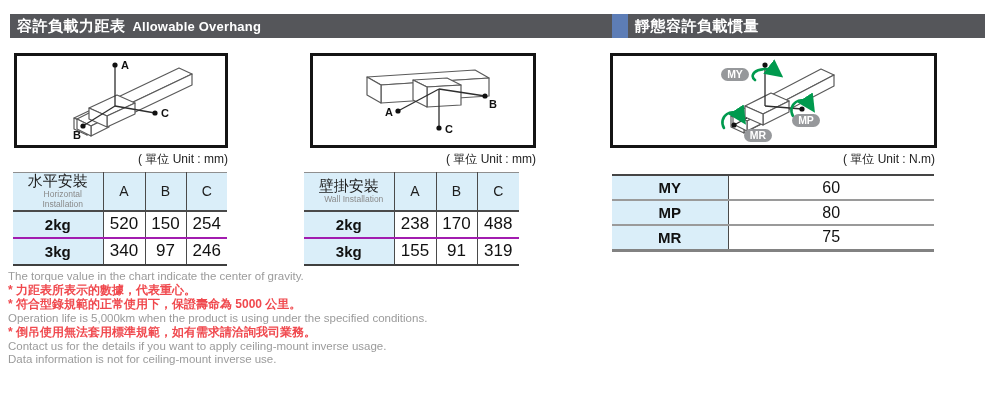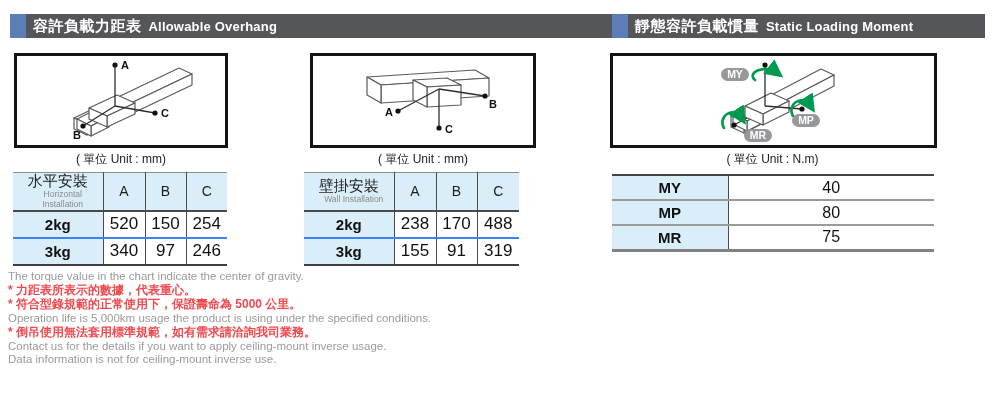--- a/index.html
+++ b/index.html
@@ -11,30 +11,30 @@
   .bar-accent{width:16px;background:#5d7db6;flex:none;}
   .bar-body{flex:1;background:#55565a;color:#fff;display:flex;align-items:center;padding-left:7px;white-space:nowrap;}
   .bar-body .zh{font-weight:bold;font-size:15px;letter-spacing:.5px;}
   .bar-body .en{font-weight:bold;font-size:13px;margin-left:7px;letter-spacing:.2px;}
 
   
   .dbox{position:absolute;background:#fff;border:3px solid #141414;box-sizing:border-box;}
   .dbox svg{display:block;}
 
   
-  .cap{position:absolute;font-size:12px;color:#222;text-align:center;white-space:nowrap;}
+  .cap{position:absolute;font-size:12px;color:#222;text-align:right;white-space:nowrap;}
 
   
   table{border-collapse:collapse;table-layout:fixed;position:absolute;}
   .otable{border-top:1.5px solid #8f8f8f;border-bottom:2.5px solid #3f3f3f;}
   .otable th,.otable td{padding:0;text-align:center;vertical-align:middle;}
   .otable .vline{border-left:1px solid #4a4a4a;}
   .otable thead tr{height:38px;border-bottom:2px solid #4a4a4a;}
   .otable tbody tr{height:27px;}
-  .otable tbody tr + tr{border-top:2px solid #3b82f6;}
+  .otable tbody tr + tr{border-top:2px solid #a21caf;}
   .blue{background:#daeef9;}
   .name-zh{font-size:15px;line-height:16px;color:#1d1d1d;font-weight:normal;}
   .name-en{font-size:8.5px;line-height:10px;color:#8a8a8a;font-weight:normal;padding-left:10px;}
   .colhead{font-size:14px;font-weight:normal;color:#1d1d1d;}
   .kg{font-weight:bold;font-size:15px;color:#111;}
   .num{font-size:17px;color:#111;}
 
   
   .mtable{border-top:2px solid #454545;border-bottom:3px solid #828282;}
   .mtable td{padding:0;text-align:center;vertical-align:middle;}
@@ -57,21 +57,21 @@
   .ptlabel{font-weight:bold;font-size:11px;fill:#111;}
   .garc{stroke:#009a4e;stroke-width:2.6;fill:none;stroke-linecap:round;}
   .badge{fill:#96989b;}
   .badgetext{fill:#fff;font-weight:bold;font-size:10.5px;text-anchor:middle;}
 </style>
 </head>
 <body>
 
 <div id="page">
 
-  <div class="bar" style="left:10px;top:14px;width:606px;">
+  <div class="bar" style="left:10px;top:14px;width:606px;flex-direction:column;">
     <div class="bar-accent"></div>
     <div class="bar-body">
       <span class="zh">容許負載力距表</span>
       <span class="en">Allowable Overhang</span>
     </div>
   </div>
 
   <div class="dbox" style="left:14px;top:53px;width:214px;height:95px;">
     <svg width="208" height="89" viewBox="0 0 208 89">
       <g>
@@ -194,21 +194,20 @@
         <td class="num vline">91</td>
         <td class="num vline">319</td>
       </tr>
     </tbody>
   </table>
 
   <div class="bar" style="left:612px;top:14px;width:373px;">
     <div class="bar-accent"></div>
     <div class="bar-body">
       <span class="zh">靜態容許負載慣量</span>
-      <span class="en">Static Loading Moment</span>
     </div>
   </div>
 
   <div class="dbox" style="left:610px;top:53px;width:327px;height:95px;">
     <svg width="321" height="89" viewBox="0 0 321 89">
       <defs>
         <marker id="arrowG" markerWidth="7" markerHeight="7" refX="3.5" refY="3.5" orient="auto">
           <polygon points="0,0 7,3.5 0,7" fill="#009a4e"></polygon>
         </marker>
       </defs>
@@ -255,36 +254,36 @@
   <div class="cap" style="left:610px;top:151px;width:325px;">( 單位 Unit : N.m)</div>
 
   <table class="mtable" style="left:612px;top:174px;width:322px;">
     <colgroup>
         <col style="width:116px">
         <col style="width:206px">
       </colgroup>
     <tbody>
       <tr>
         <td class="blue mlabel">MY</td>
-        <td class="mval vline">40</td>
+        <td class="mval vline">60</td>
       </tr>
       <tr>
         <td class="blue mlabel">MP</td>
         <td class="mval vline">80</td>
       </tr>
       <tr>
         <td class="blue mlabel">MR</td>
         <td class="mval vline">75</td>
       </tr>
     </tbody>
   </table>
 
   <div class="notes">
     <div class="note note-en">The torque value in the chart indicate the center of gravity.</div>
     <div class="note note-zh">* 力距表所表示的數據，代表重心。</div>
     <div class="note note-zh">* 符合型錄規範的正常使用下，保證壽命為 5000 公里。</div>
-    <div class="note note-en">Operation life is 5,000km usage the product is using under the specified conditions.</div>
+    <div class="note note-en">Operation life is 5,000km when the product is using under the specified conditions.</div>
     <div class="note note-zh">* 倒吊使用無法套用標準規範，如有需求請洽詢我司業務。</div>
     <div class="note note-en">Contact us for the details if you want to apply ceiling-mount inverse usage.</div>
     <div class="note note-en">Data information is not for ceiling-mount inverse use.</div>
   </div>
 
 </div>
 
 </body></html>

